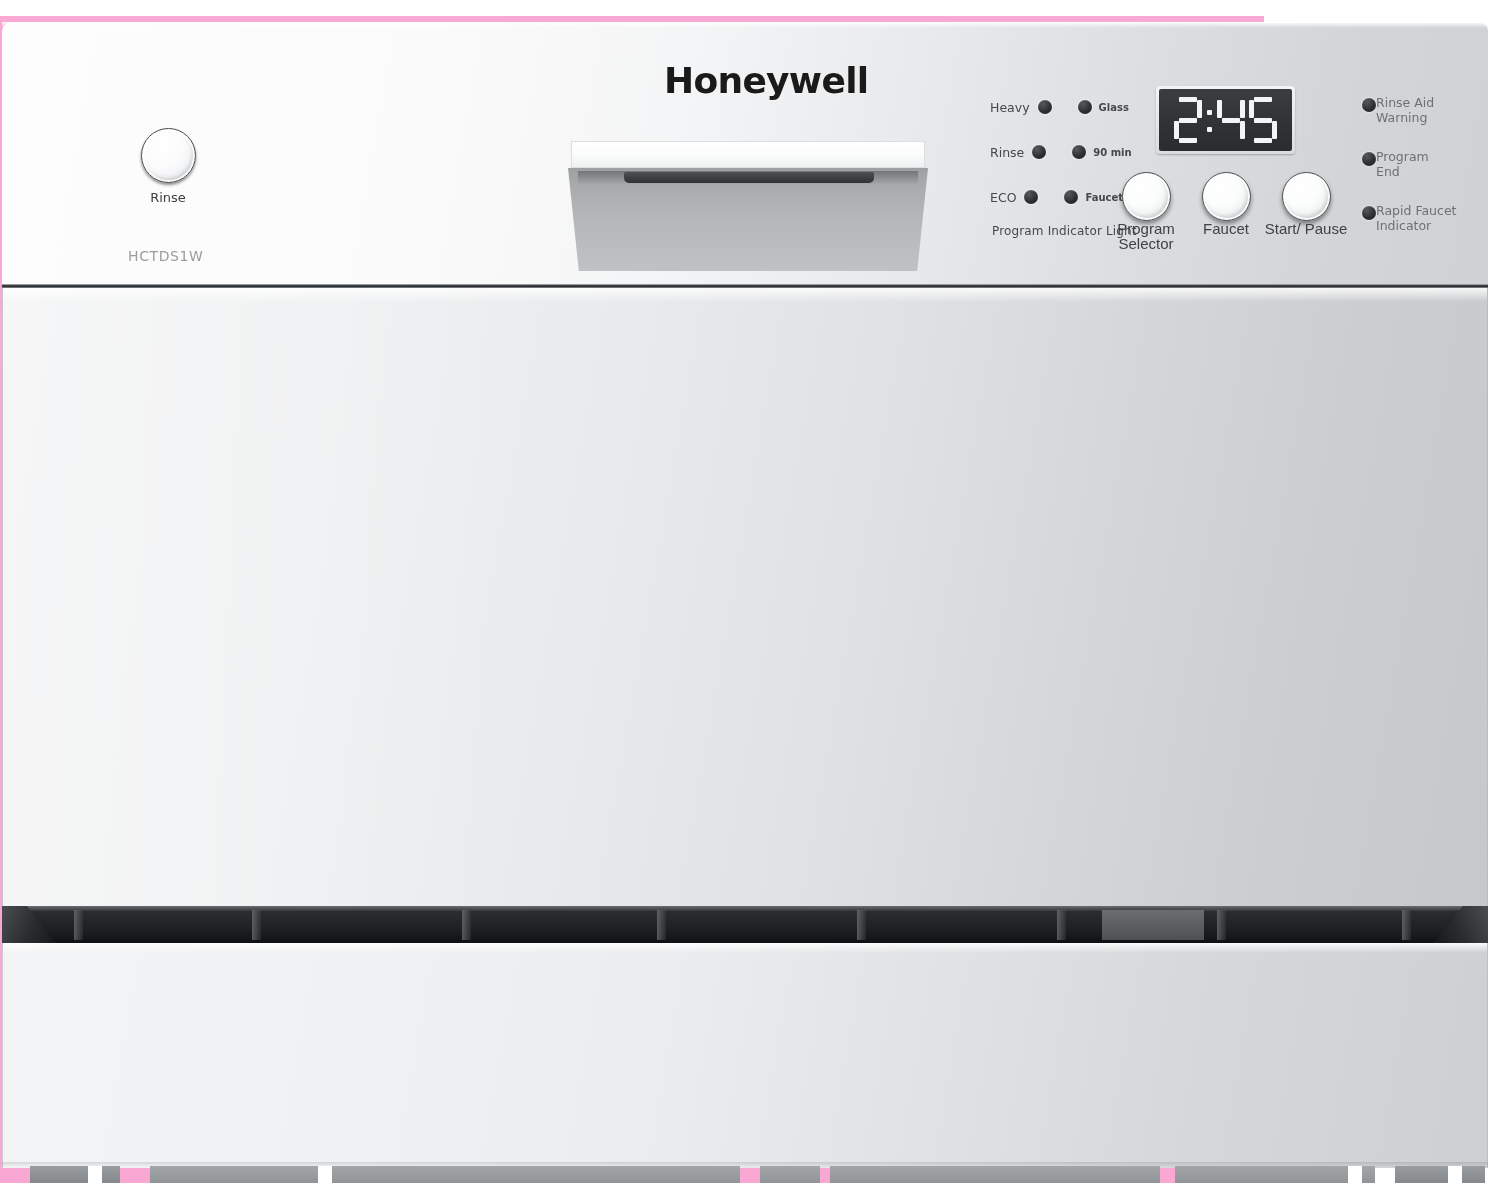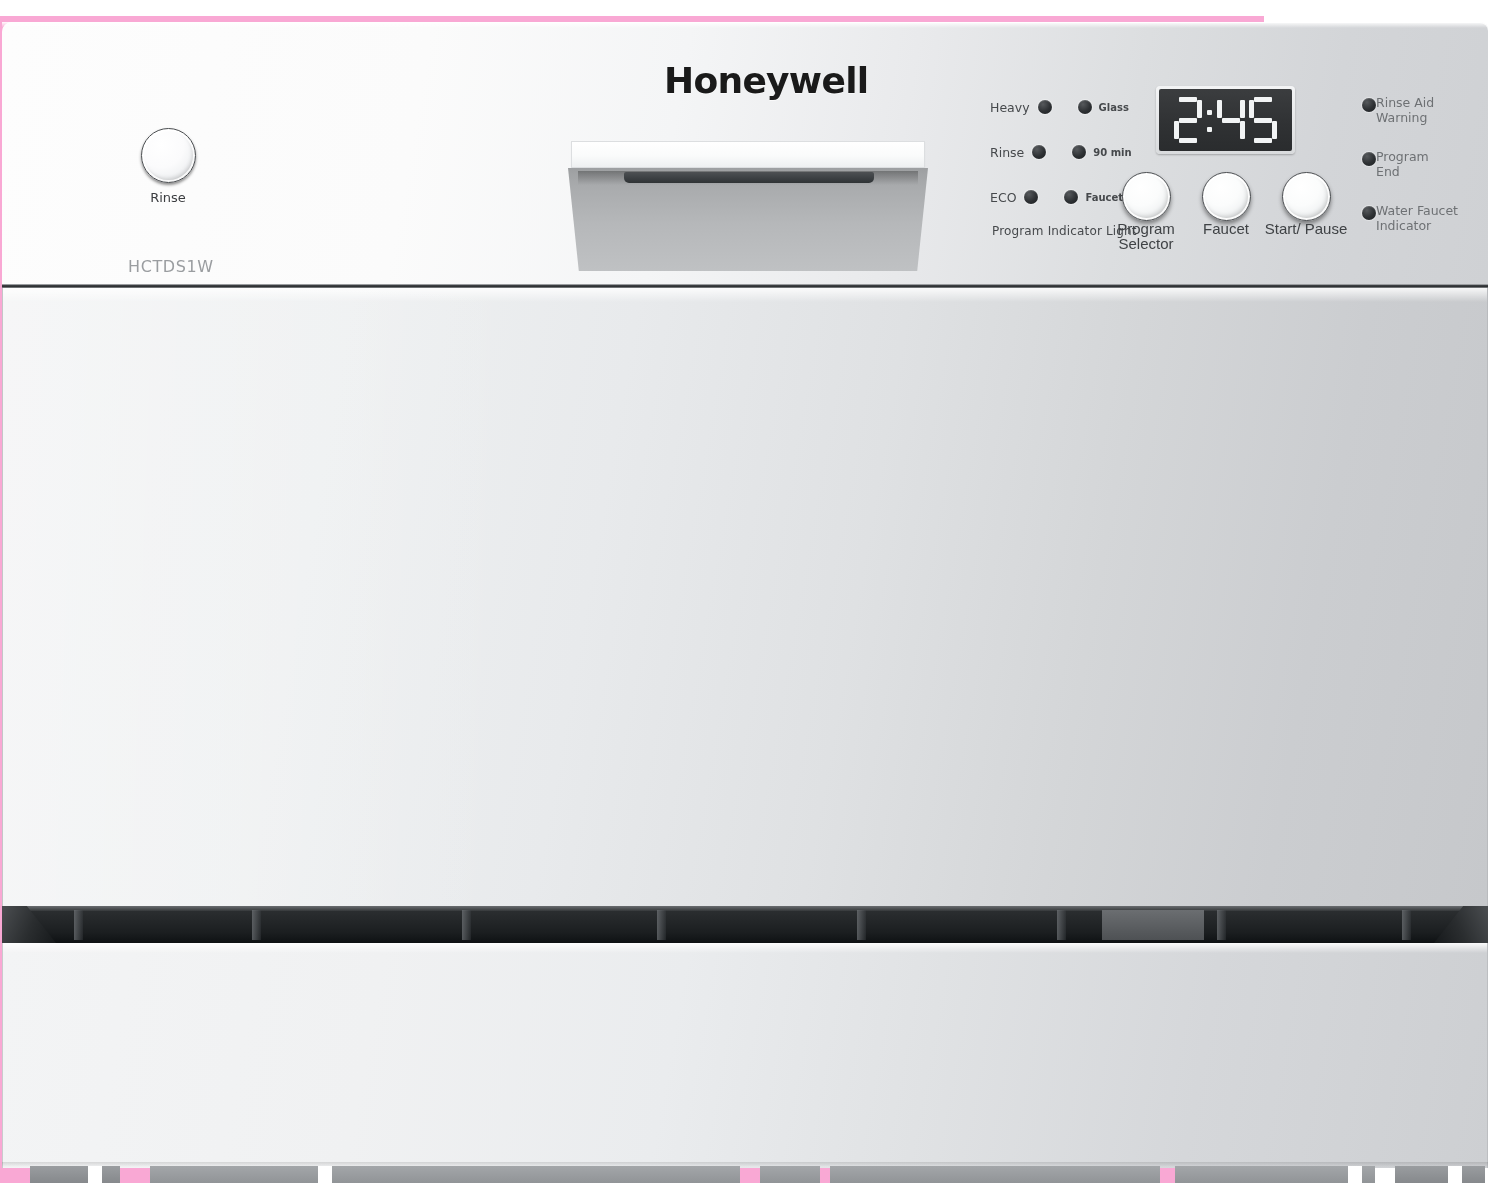--- a/index.html
+++ b/index.html
@@ -96,25 +96,24 @@
     margin-top: 7px;
     font-size: 13px;
     color: #3b3d40;
     font-family: "DejaVu Sans", sans-serif;
   }
 
   .model-no {
     position: absolute;
     left: 126px;
     top: 226px;
-    font-size: 16px;
+    font-size: 14px;
     letter-spacing: .6px;
     color: #9a9da0;
     font-family: "DejaVu Sans", sans-serif;
-    margin-top: 9px;
   }
 
   
   .handle-assembly {
     position: absolute;
     left: 566px;
     top: 119px;
     width: 360px;
     height: 130px;
   }
@@ -504,21 +503,21 @@
         <div class="status-text">Rinse Aid
 Warning</div>
       </div>
       <div class="status-row">
         <div class="led"></div>
         <div class="status-text">Program
 End</div>
       </div>
       <div class="status-row">
         <div class="led"></div>
-        <div class="status-text">Water Faucet
+        <div class="status-text">Rapid Faucet
 Indicator</div>
       </div>
     </div>
 
     <div class="handle-assembly">
       <div class="handle-bar"></div>
       <div class="handle-recess"></div>
       <div class="handle-shadow"></div>
       <div class="handle-grip"></div>
     </div>

